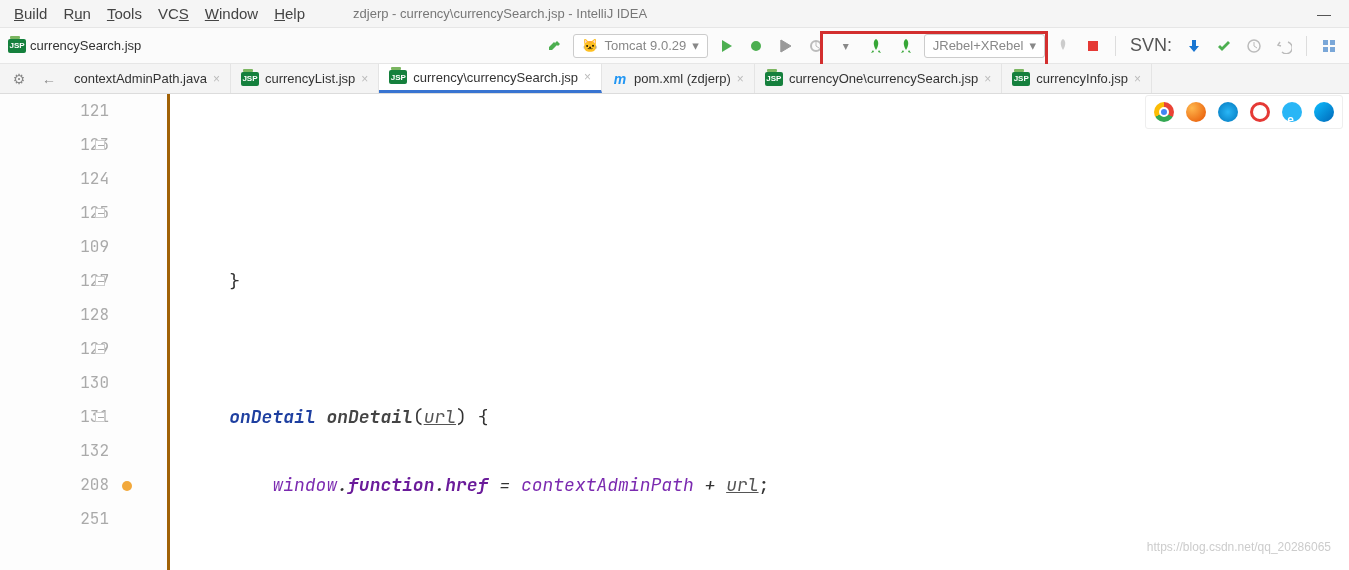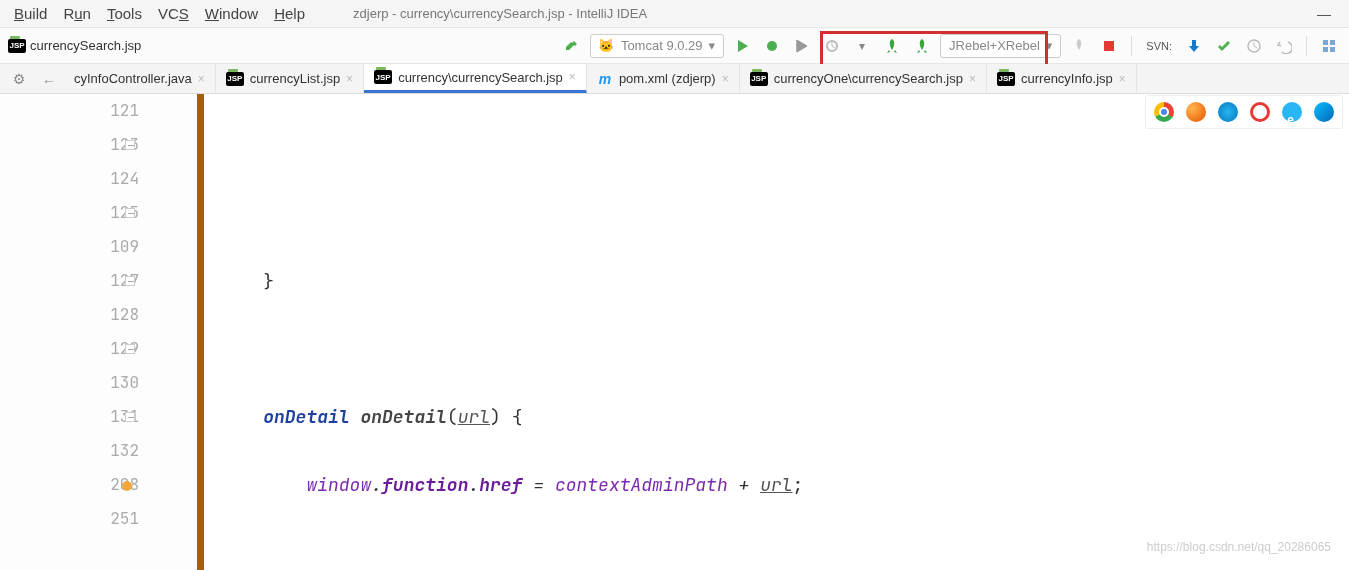--- a/index.html
+++ b/index.html
@@ -46,39 +46,39 @@
     align-items: center;
     padding: 0 8px;
     gap: 6px;
     border-bottom: 1px solid #e6e6e6;
     background: #fbfbfb;
   }
   .file-crumb { display:flex; align-items:center; gap:4px; font-size:13px;}
   .jsp-icon {
     display:inline-flex; align-items:center; justify-content:center;
     width:18px; height:14px; font-size:8px; font-weight:bold;
-    background:#000000; color:#fff; border-radius:2px;
+    background:#15803d; color:#fff; border-radius:2px;
     position:relative;
   }
   .jsp-icon::before{content:"";position:absolute;top:-3px;left:2px;width:10px;height:3px;background:#7bb661;border-radius:1px;}
   .file-crumb span.fname{ color:#333; }
   .spacer { flex:1; }
 
   .toolbar-btn {
     display:inline-flex; align-items:center; justify-content:center;
     width:24px; height:24px; color:#888;
   }
   .toolbar-btn.green{ color:#4caf50; }
   .toolbar-btn.greenfill svg path{ fill:#4caf50; }
   .toolbar-btn.red{ color:#e53935; }
   .toolbar-btn.blue{ color:#1976d2; }
   .toolbar-btn.tomcat{ width:auto; padding:0 8px; border:1px solid #ccc; border-radius:3px; background:#fff; gap:6px; font-size:13px;}
   .toolbar-btn.jrebel{ width:auto; padding:0 8px; border:1px solid #ccc; border-radius:3px; background:#fff; gap:6px; font-size:13px;}
   .toolbar-sep{ width:1px;height:20px;background:#ddd;margin:0 4px;}
-  .svn-label{ font-size:11px; color:#555; padding:0 4px;}
+  .svn-label{ font-size:18px; color:#555; padding:0 4px;}
   .rocket{ color:#37a637; }
 
   .red-box{
     position:absolute;
     border:3px solid #d32f2f;
     top: 31px; left: 820px;
     width: 228px; height: 36px;
     pointer-events:none;
   }
 
@@ -117,23 +117,23 @@
   }
 
   
   .editor{
     display:flex;
     height: calc(100% - 28px - 36px - 30px);
     position:relative;
     font-family:"JetBrains Mono","Consolas","Courier New",monospace;
   }
   .gutter{
-    width:204px;
+    width:170px;
     background:#fdfdfd;
-    border-right:7px solid #a16207;
+    border-right:3px solid #a16207;
     text-align:right;
     padding-right:58px;
     position:relative;
   }
   .gutter .ln{
     height:34px;
     line-height:34px;
     color:#aaa;
     font-size:16px;
     position:relative;
@@ -311,21 +311,21 @@
   </div>
 </div>
 
 <div class="red-box"></div>
 
 <div class="tabs-row">
   <div class="gear-btn">⚙</div>
   <div class="prev-btn">←</div>
 
   <div class="tab">
-    <span class="tab-label">cyInfoController.java</span>
+    <span class="tab-label">contextAdminPath.java</span>
     <span class="close">×</span>
   </div>
   <div class="tab">
     <span class="jsp-icon">JSP</span>
     <span class="tab-label">currencyList.jsp</span>
     <span class="close">×</span>
   </div>
   <div class="tab active">
     <span class="jsp-icon">JSP</span>
     <span class="tab-label">currency\currencySearch.jsp</span>

